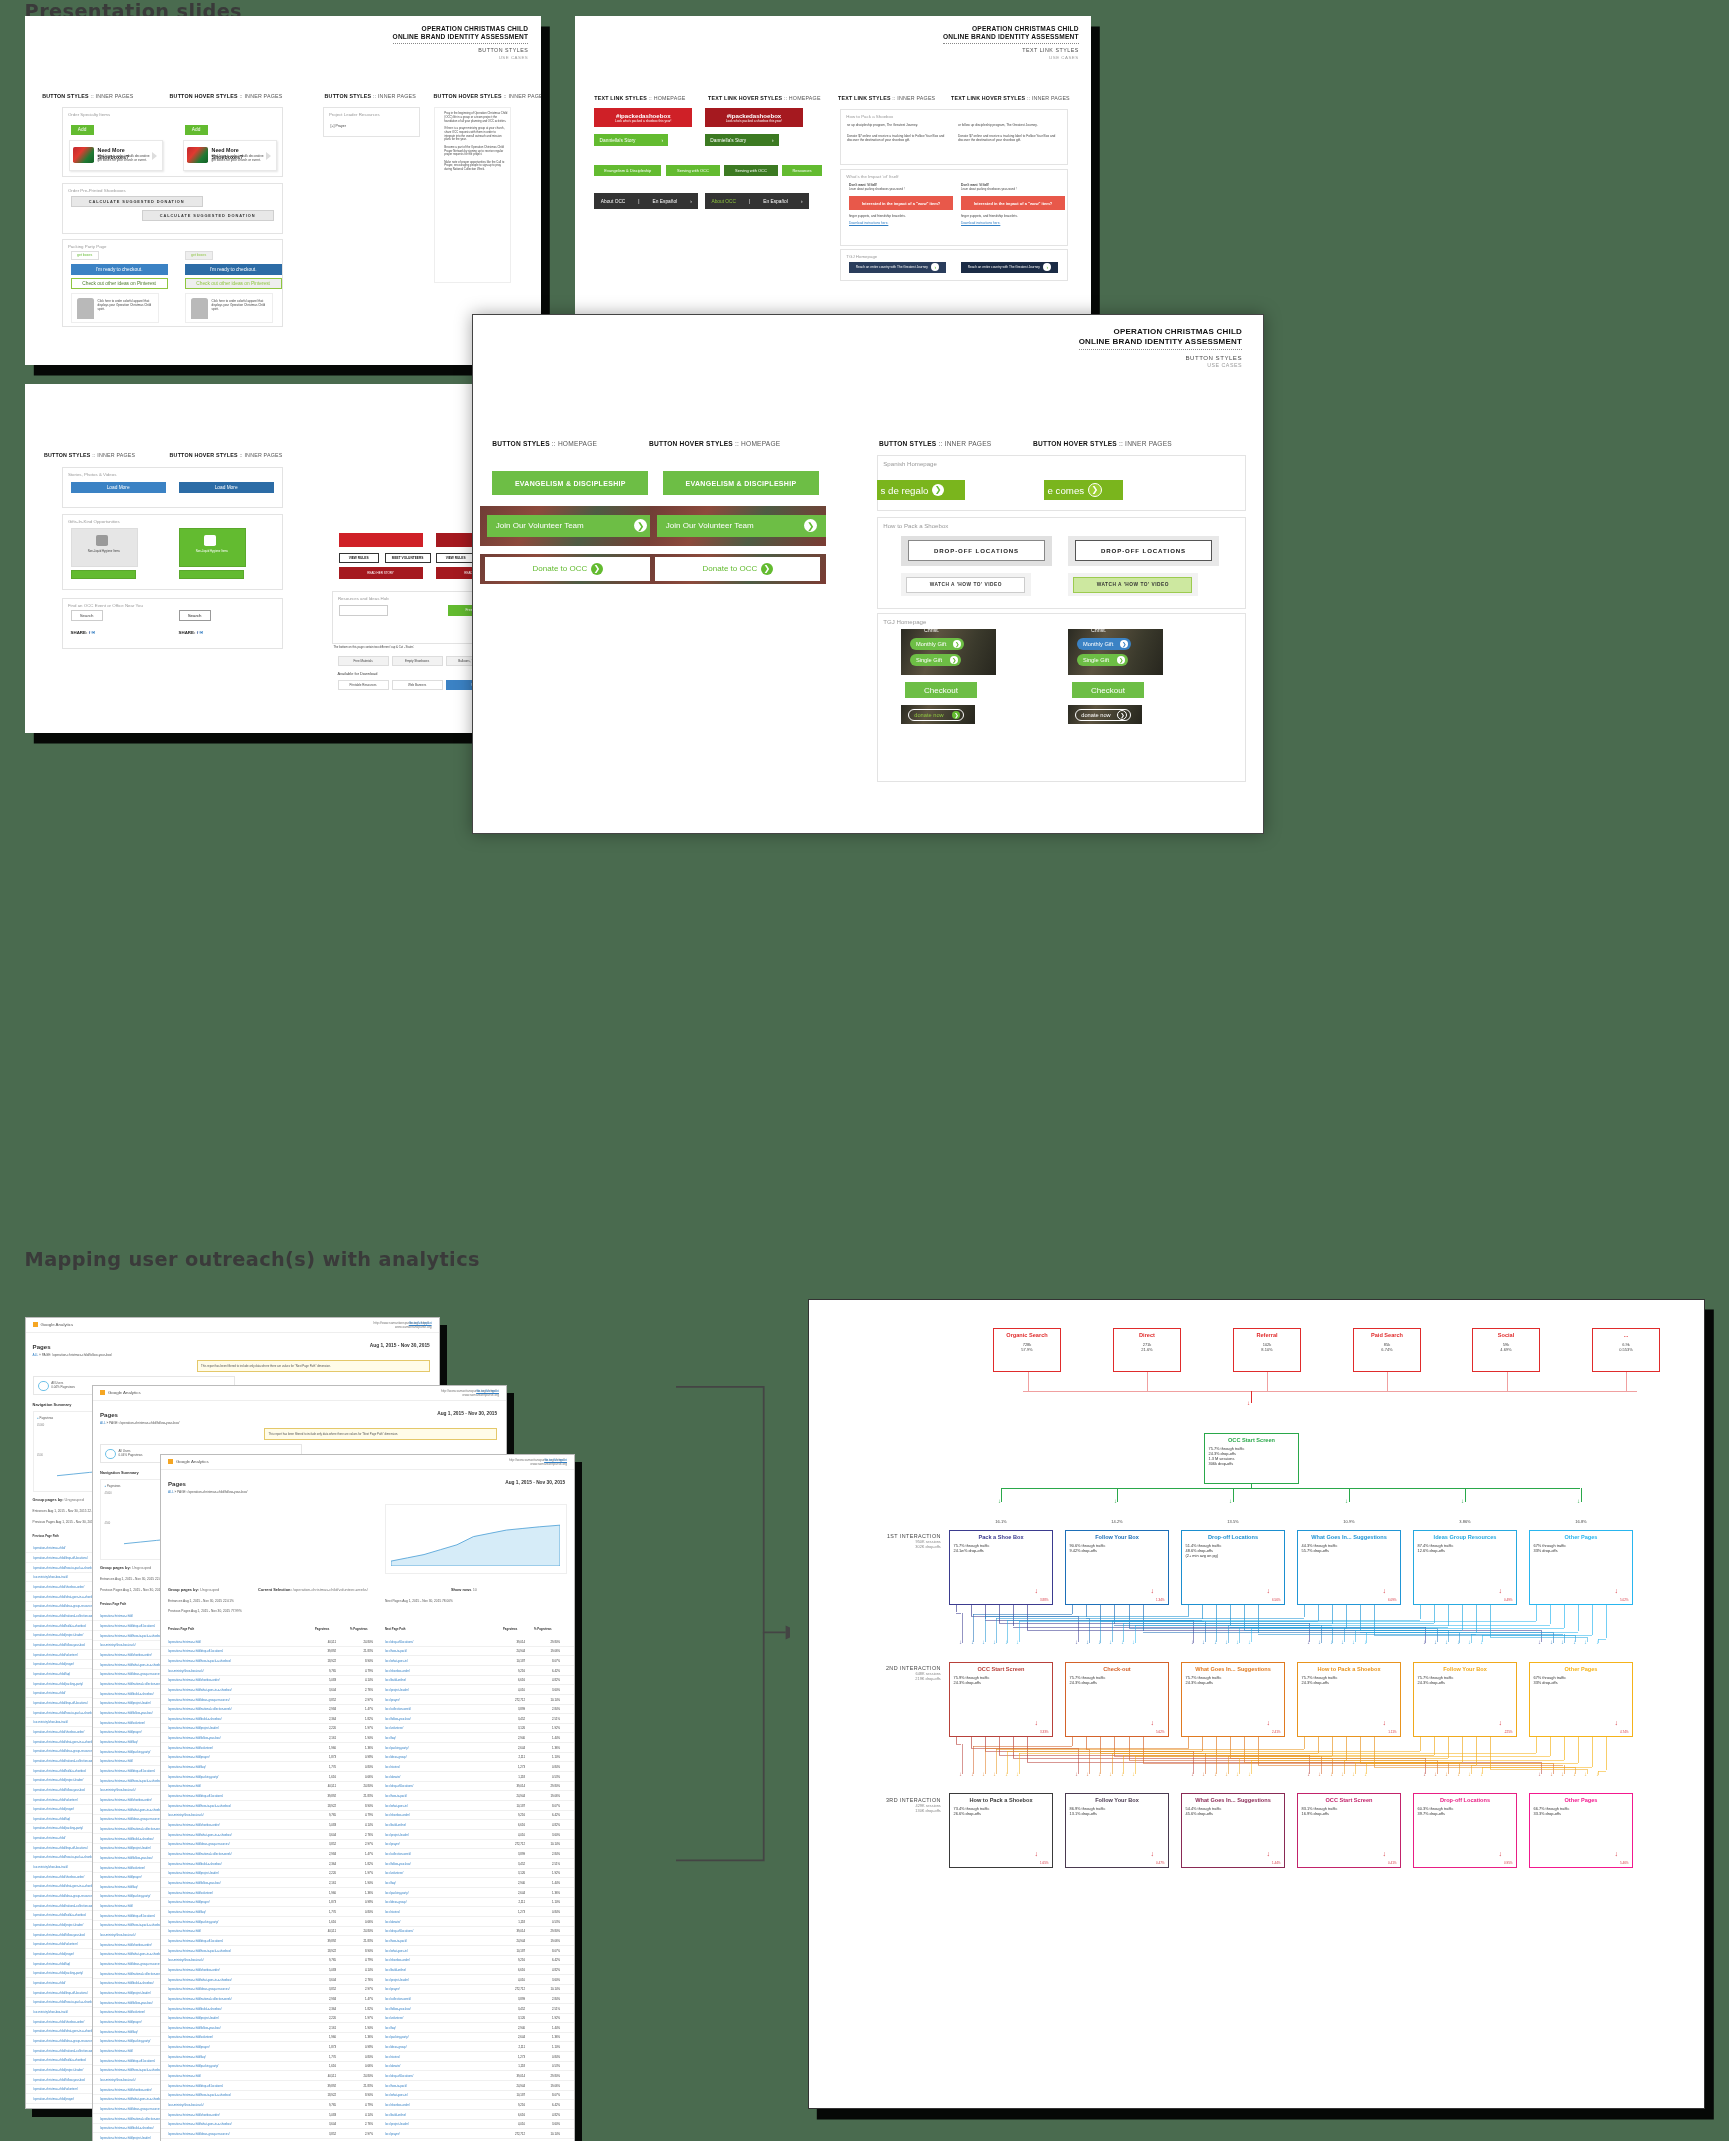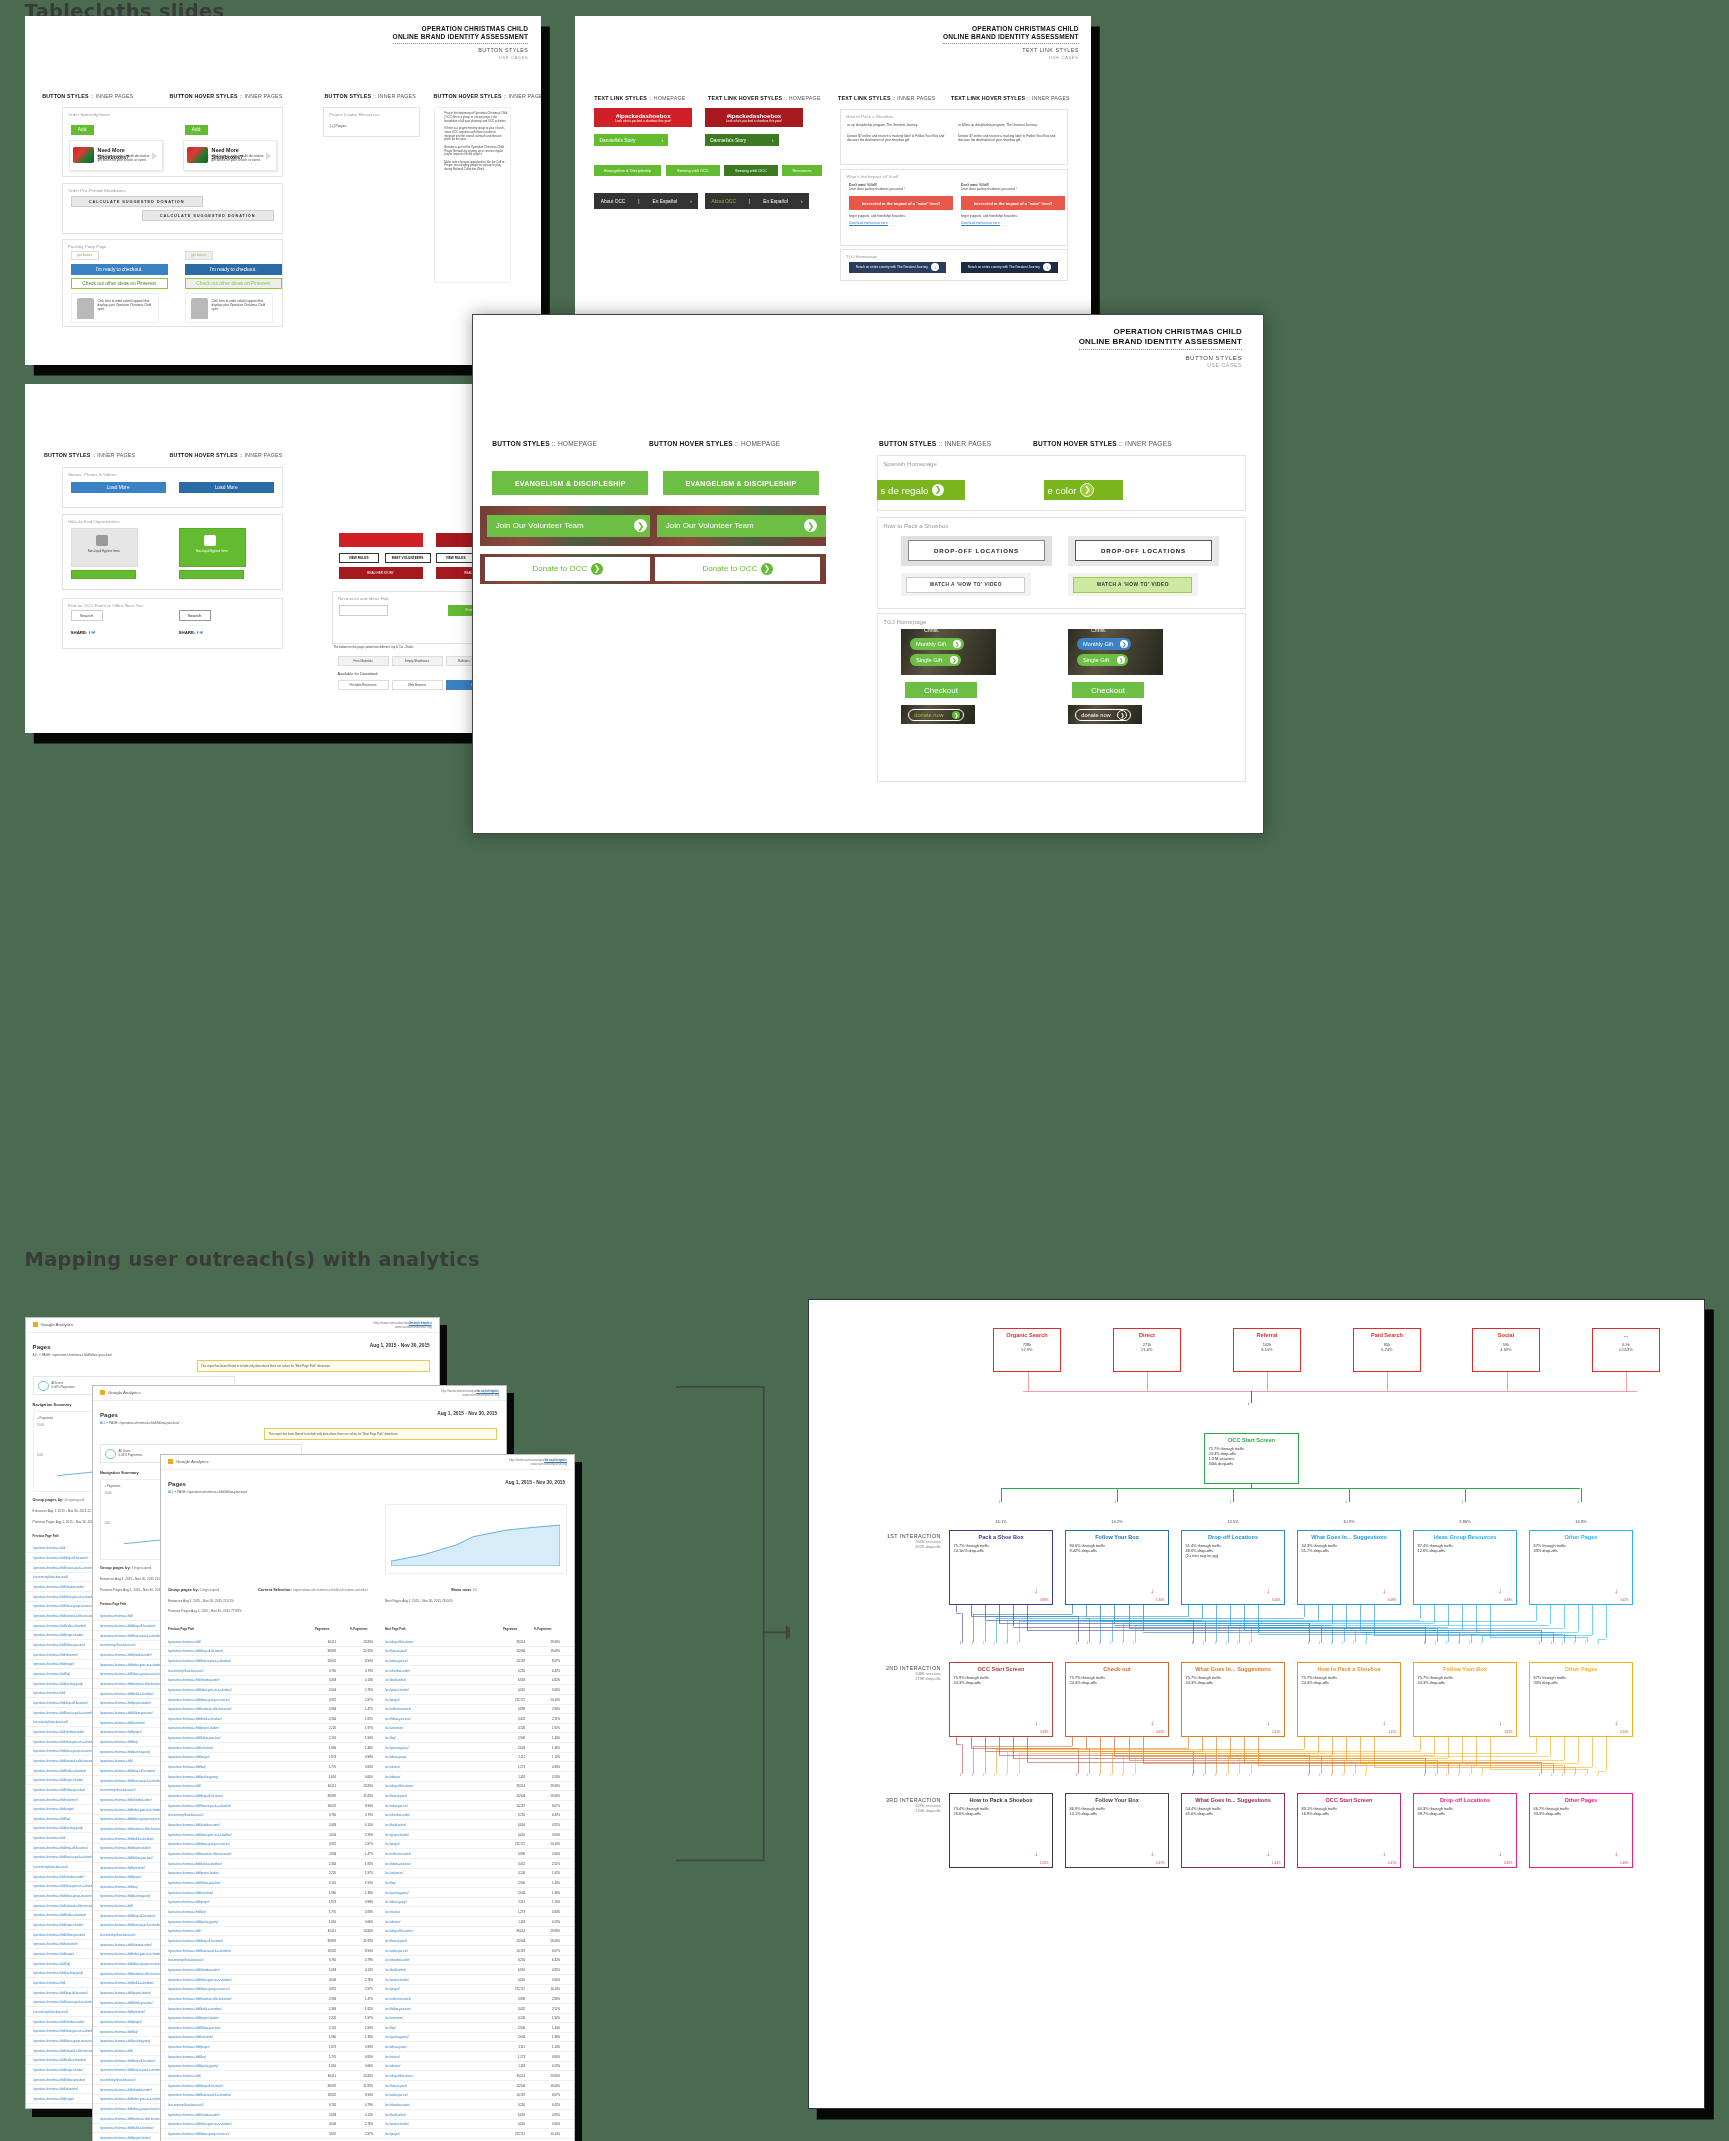--- a/index.html
+++ b/index.html
@@ -77,21 +77,21 @@
   .ilabel .t{font-size:5.4px;color:#444;letter-spacing:0.4px;}
   .ilabel .s{font-size:3.9px;color:#888;line-height:1.4;}
   .vline{position:absolute;}
   .dropn{position:absolute;font-size:3px;color:#d6333f;}
   .arr-dn{position:absolute;font-size:6.1px;line-height:1;}
   .connector{position:absolute;}
 </style>
 </head>
 <body>
 
-<div class="section-title" style="left:24.6px;top:0px;">Tablecloths slides</div>
+<div class="section-title" style="left:24.6px;top:0px;">Presentation slides</div>
 <div class="section-title" style="left:24.6px;top:1248px;">Mapping user outreach(s) with analytics</div>
 
 <div class="slide" style="left:24.6px;top:16px;width:516px;height:349px;">
   <div class="sl-head">
     <div class="brand1">OPERATION CHRISTMAS CHILD</div>
     <div class="brand2">ONLINE BRAND IDENTITY ASSESSMENT</div>
     <div class="rule"></div>
     <div class="sub1">BUTTON STYLES</div>
     <div class="sub2">USE CASES</div>
   </div>
@@ -466,21 +466,21 @@
   </div>
 
   <div class="panel" style="left:404px;top:140px;width:367px;height:54px;">
     <div class="panel-cap" style="font-size:6.1px;">Spanish Homepage</div>
   </div>
   <div class="btn" style="left:404px;top:165px;width:88px;height:20px;background:#7ab51d;color:#fff;font-size:9.7px;justify-content:flex-start;padding-left:3.5px;">
     <span>s de regalo</span>
     <span class="chev" style="width:12.3px;height:12.3px;font-size:8px;">❯</span>
   </div>
   <div class="btn" style="left:571px;top:165px;width:79px;height:20px;background:#7ab51d;color:#fff;font-size:9.7px;justify-content:flex-start;padding-left:3.5px;">
-    <span>e color</span>
+    <span>e comes</span>
     <span class="chev" style="width:12.3px;height:12.3px;font-size:8px;background:#9acd32;color:#fff;border:1.8px solid #fff;">❯</span>
   </div>
 
   <div class="panel" style="left:404px;top:202px;width:367px;height:90px;">
     <div class="panel-cap" style="font-size:6.1px;">How to Pack a Shoebox</div>
   </div>
   <div style="position:absolute;left:428px;top:221px;width:151px;height:30px;background:#e0e0e0;">
     <div class="btn" style="left:7px;top:4.4px;width:137px;height:21px;background:#fff;border:0.9px solid #888;color:#222;font-size:6.1px;font-weight:bold;letter-spacing:0.9px;">DROP-OFF LOCATIONS</div>
   </div>
   <div style="position:absolute;left:595px;top:221px;width:151px;height:30px;background:#e8e8e8;">

